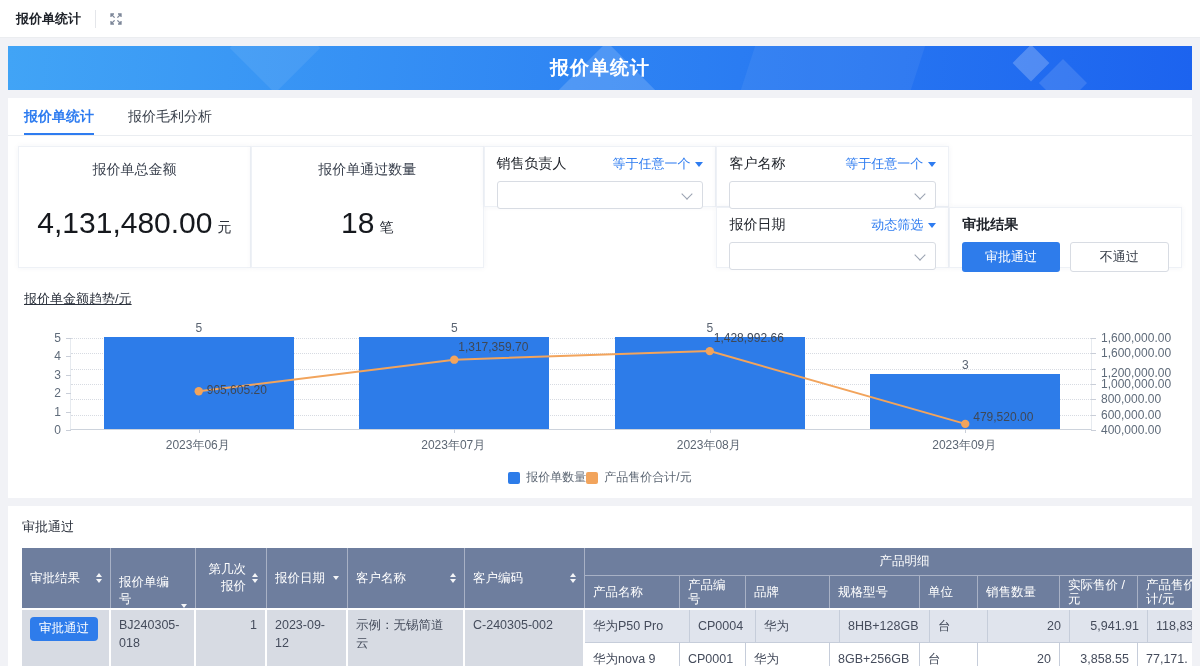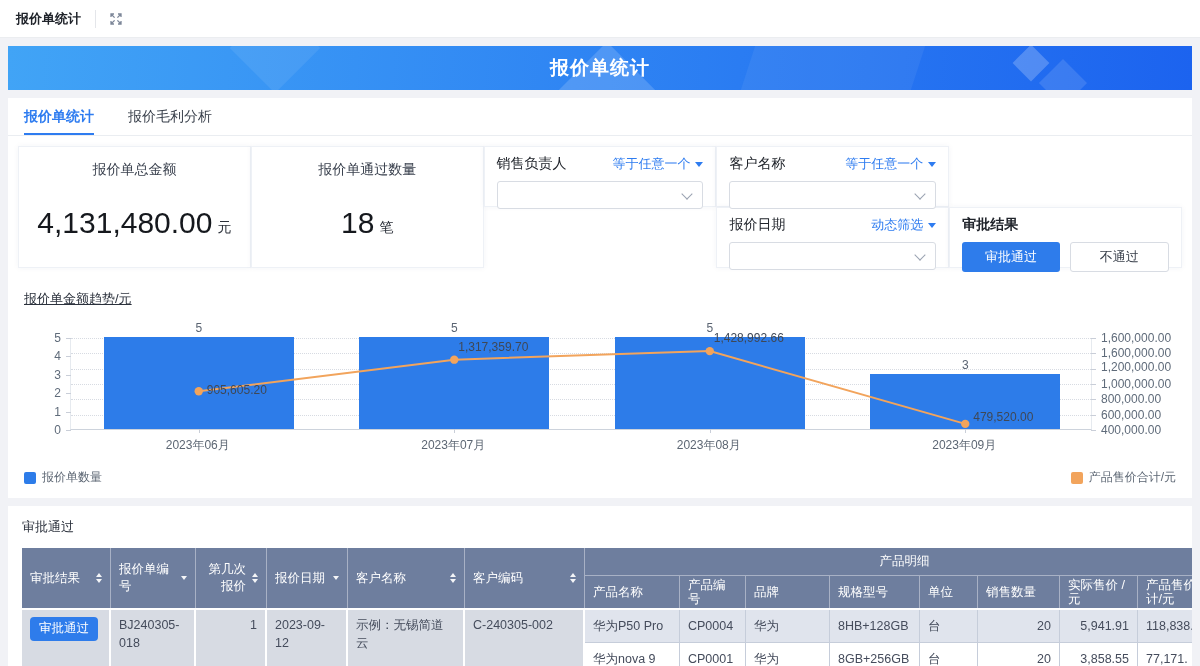--- a/index.html
+++ b/index.html
@@ -59,21 +59,21 @@
   .grid { position:absolute; left:0; right:0; border-top:1px dotted #d7dbe2; }
   .bar { position:absolute; bottom:0; background:#2d7ce9; }
   .bar-label { position:absolute; font-size:12px; color:#5a6472; transform:translateX(-50%); }
   .ylab { position:absolute; right:100%; margin-right:10px; font-size:12px; color:#5f6b7a; transform:translateY(-50%); }
   .ytick { position:absolute; right:100%; width:5px; border-top:1px solid #c9ced8; }
   .rlab { position:absolute; left:100%; margin-left:10px; font-size:12px; color:#5f6b7a; transform:translateY(-50%); white-space:nowrap; }
   .rtick { position:absolute; left:100%; width:5px; border-top:1px solid #c9ced8; }
   .xtick { position:absolute; top:100%; width:1px; height:4px; background:#c9ced8; }
   .xlabs { display:flex; margin-left:46px; margin-right:84px; padding-top:7px; }
   .xlab { flex:1; text-align:center; font-size:12px; color:#5c6673; }
-  .legend { margin-top:15px; display:flex; justify-content:space-between; }
+  .legend { margin-top:15px; display:flex; justify-content:center; }
   .litem { display:flex; align-items:center; gap:6px; font-size:12px; color:#5c6673; cursor:pointer; }
   .lswatch { width:12px; height:12px; border-radius:2px; }
   svg.lineplot { position:absolute; left:0; top:0; overflow:visible; }
 
   
   .tpanel { margin:8px 8px 0; background:#fff; padding:12px 0 0 14px; height:220px; overflow:hidden; }
   .ttitle { font-size:13px; color:#2b313c; margin-bottom:12px; }
   .twrap { overflow:hidden; width:100%; font-size:12.5px; }
   .jt { width:1202px; }
   .hrow { display:flex; }
@@ -216,21 +216,21 @@
           <div class="ylab" style="top: 0px;">5</div>
           <div class="ytick" style="top: 0px;"></div>
           <div class="rlab" style="top: 92px;">400,000.00</div>
           <div class="rtick" style="top: 92px;"></div>
           <div class="rlab" style="top: 76.6667px;">600,000.00</div>
           <div class="rtick" style="top: 76.6667px;"></div>
           <div class="rlab" style="top: 61.3333px;">800,000.00</div>
           <div class="rtick" style="top: 61.3333px;"></div>
           <div class="rlab" style="top: 46px;">1,000,000.00</div>
           <div class="rtick" style="top: 46px;"></div>
-          <div class="rlab" style="top: 29px;">1,200,000.00</div>
+          <div class="rlab" style="top: 35px;">1,200,000.00</div>
           <div class="rtick" style="top: 30.6667px;"></div>
           <div class="rlab" style="top: 15.3333px;">1,600,000.00</div>
           <div class="rtick" style="top: 15.3333px;"></div>
           <div class="rlab" style="top: 0px;">1,600,000.00</div>
           <div class="rtick" style="top: 0px;"></div>
           <div class="bar" style="left: 32.75px; width: 190px; height: 92px; background: rgb(45, 124, 233);"></div>
           <div class="bar-label" style="left: 127.75px; top: -17px;">5</div>
           <div class="xtick" style="left: 127.75px;"></div>
           <div class="bar" style="left: 288.25px; width: 190px; height: 92px; background: rgb(45, 124, 233);"></div>
           <div class="bar-label" style="left: 383.25px; top: -17px;">5</div>
@@ -278,21 +278,21 @@
   <div class="twrap">
     <div class="jt" id="jtable">
         <div class="hrow">
           <div class="hcell left" style="width: 89px; flex: 0 0 auto;">
             <span>审批结果</span>
             <span class="si">
               <span class="up"></span>
               <span class="dn"></span>
             </span>
           </div>
-          <div class="hcell left" style="width: 85px; flex: 0 0 auto;">
+          <div class="hcell left" style="width: 85px; flex: 0 0 auto; align-items: flex-end;">
             <span>报价单编号</span>
             <span class="si">
               <span class="dn"></span>
             </span>
           </div>
           <div class="hcell left" style="width: 71px; flex: 0 0 auto; text-align: right;">
             <span>第几次报价</span>
             <span class="si">
               <span class="up"></span>
               <span class="dn"></span>
@@ -336,21 +336,21 @@
           <div class="lcell" style="width: 89px; flex: 0 0 auto;">
             <span class="badge">审批通过</span>
           </div>
           <div class="lcell" style="width: 85px; flex: 0 0 auto;">BJ240305-018</div>
           <div class="lcell r" style="width: 71px; flex: 0 0 auto;">1</div>
           <div class="lcell" style="width: 81px; flex: 0 0 auto;">2023-09-12</div>
           <div class="lcell" style="width: 117px; flex: 0 0 auto;">示例：无锡简道云</div>
           <div class="lcell" style="width: 120px; flex: 0 0 auto;">C-240305-002</div>
           <div class="prodcol" style="width: 639px; flex: 0 0 auto;">
             <div class="prow">
-              <div class="pcell" style="width: 95px; flex: 0 0 auto;">华为P50 Pro</div>
+              <div class="pcell" style="width: 105px; flex: 0 0 auto;">华为P50 Pro</div>
               <div class="pcell" style="width: 66px; flex: 0 0 auto;">CP0004</div>
               <div class="pcell" style="width: 84px; flex: 0 0 auto;">华为</div>
               <div class="pcell" style="width: 90px; flex: 0 0 auto;">8HB+128GB</div>
               <div class="pcell" style="width: 58px; flex: 0 0 auto;">台</div>
               <div class="pcell r" style="width: 82px; flex: 0 0 auto;">20</div>
               <div class="pcell r" style="width: 78px; flex: 0 0 auto;">5,941.91</div>
               <div class="pcell" style="width: 86px; flex: 0 0 auto;">118,838.</div>
             </div>
             <div class="prow even">
               <div class="pcell" style="width: 95px; flex: 0 0 auto;">华为nova 9 Pro</div>

